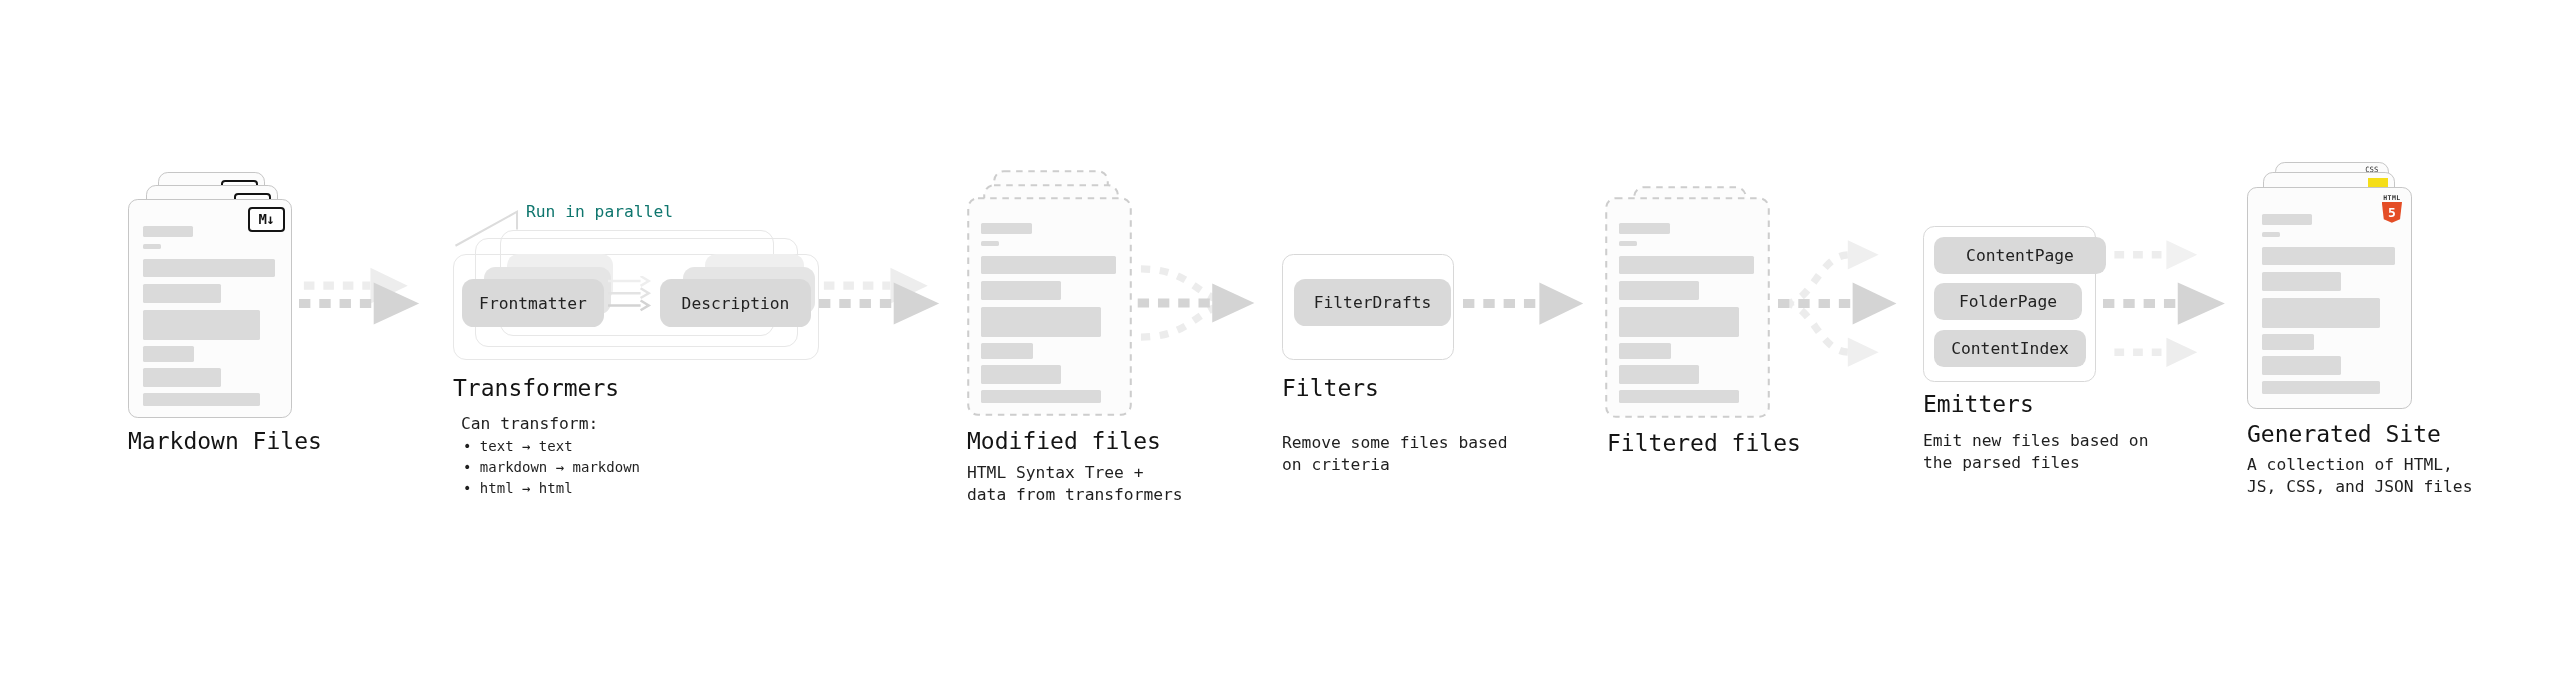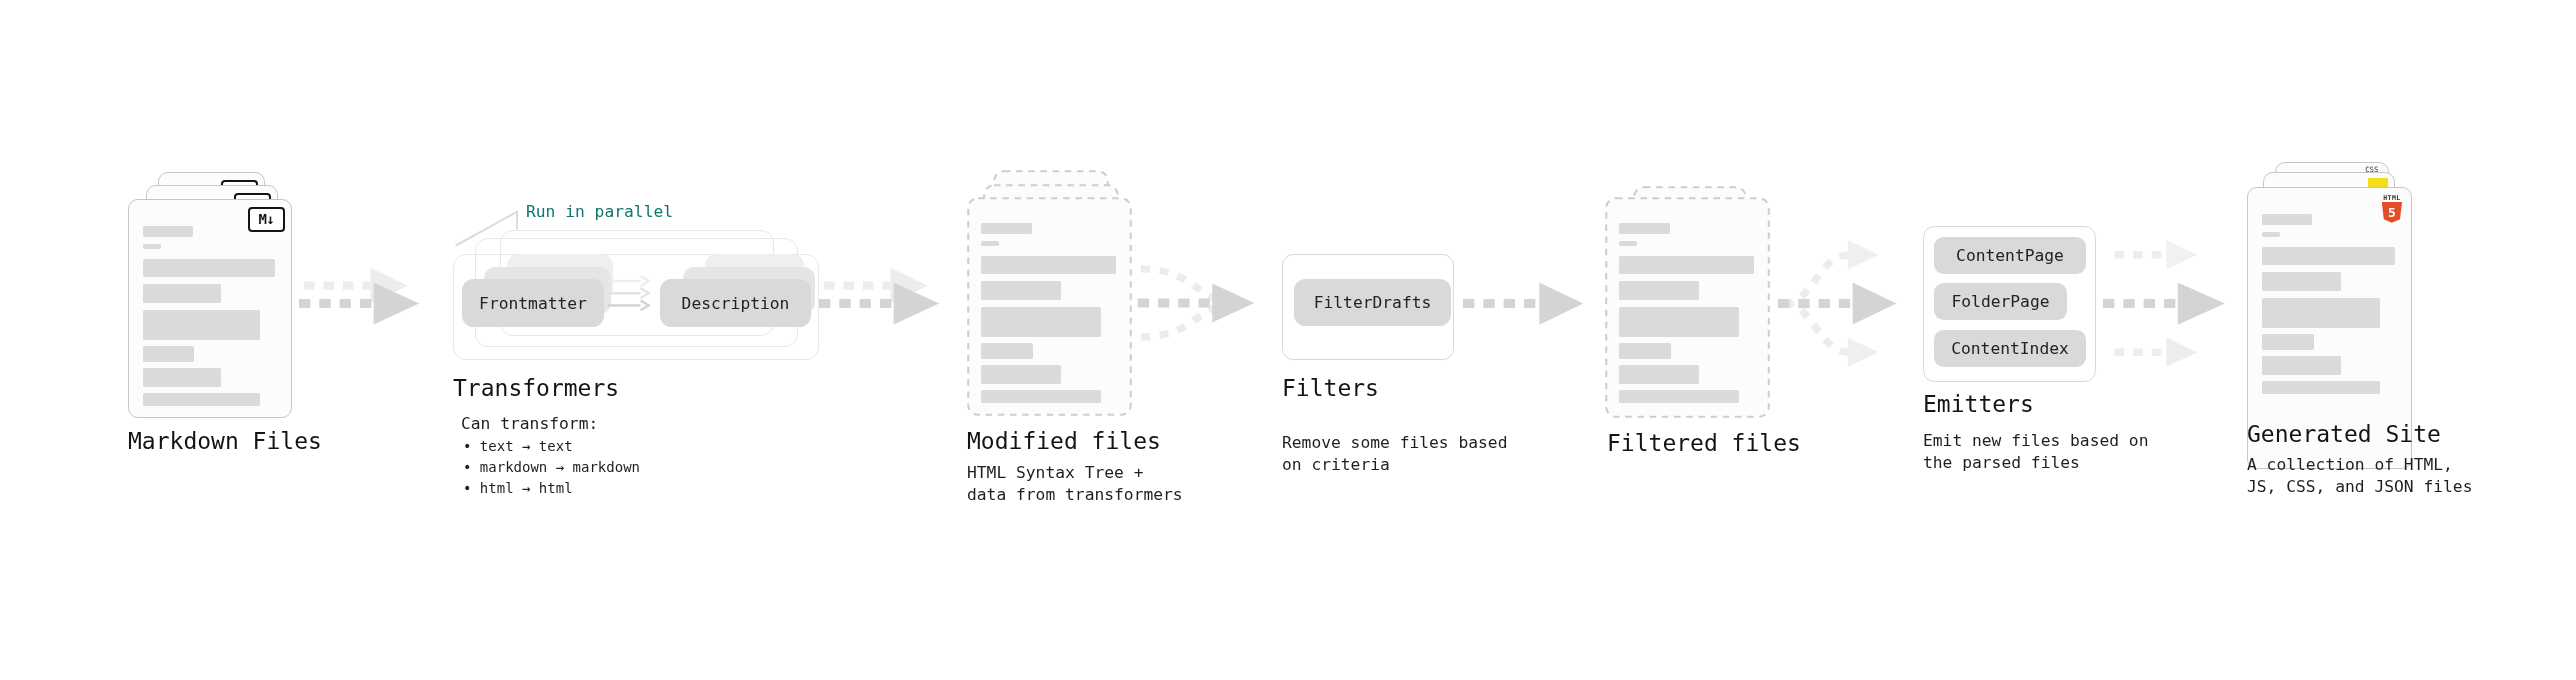--- a/index.html
+++ b/index.html
@@ -223,22 +223,22 @@
     <path d="M8,88 C42,88 50,30 86,28" fill="none" stroke="#ececec" stroke-width="9" stroke-dasharray="11 12"></path>
     <polygon points="86,10 124,28 86,46" fill="#efefef"></polygon>
     <path d="M8,88 C42,88 50,146 86,148" fill="none" stroke="#ececec" stroke-width="9" stroke-dasharray="11 12"></path>
     <polygon points="86,130 124,148 86,166" fill="#efefef"></polygon>
     <line x1="0" y1="88" x2="92" y2="88" stroke="#d4d4d4" stroke-width="11" stroke-dasharray="14 11"></line>
     <polygon points="92,62 146,88 92,114" fill="#d4d4d4"></polygon>
   </svg>
 
   <div>
     <div class="abs io-box" style="left:1923px;top:226px;width:173px;height:156px;"></div>
-    <div class="abs pill front" style="left:1934px;top:237px;width:152px;height:37px;border-radius:9.8px;">ContentPage</div>
-    <div class="abs pill front" style="left:1934px;top:283px;width:133px;height:37px;border-radius:9.8px;">FolderPage</div>
+    <div class="abs pill front" style="left:1934px;top:237px;width:172px;height:37px;border-radius:9.8px;">ContentPage</div>
+    <div class="abs pill front" style="left:1934px;top:283px;width:148px;height:37px;border-radius:9.8px;">FolderPage</div>
     <div class="abs pill front" style="left:1934px;top:330px;width:152px;height:37px;border-radius:9.8px;">ContentIndex</div>
     <div class="abs stage-title" style="left:1923px;top:391px;">Emitters</div>
     <div class="abs stage-sub" style="left:1923px;top:430px;">
       <div>Emit new files based on</div>
       <div>the parsed files</div>
     </div>
   </div>
 
   <svg class="abs" style="left:2103px;top:232px;" width="130" height="143" viewBox="0 0 160 176">
     <line x1="14" y1="28" x2="78" y2="28" stroke="#ededed" stroke-width="9" stroke-dasharray="12 11"></line>
@@ -252,21 +252,21 @@
   <div>
     <div class="abs doc-card" style="left:2275px;top:162px;width:114px;height:203px;">
       <div class="css-badge">
         <span class="txt">CSS</span>
         <div class="blue"></div>
       </div>
     </div>
     <div class="abs doc-card" style="left:2263px;top:172px;width:132px;height:211px;">
       <div class="js-badge"></div>
     </div>
-    <div class="abs doc-card" style="left:2247px;top:187px;width:165px;height:282px;">
+    <div class="abs doc-card" style="left:2247px;top:187px;width:165px;height:222px;">
       <div class="html5-badge">
         <span class="txt">HTML</span>
         <div class="shield">5</div>
       </div>
       <div class="bars">
         <div class="bar"></div>
           <div class="bar"></div>
           <div class="bar"></div>
           <div class="bar"></div>
         <div class="bar"></div>

